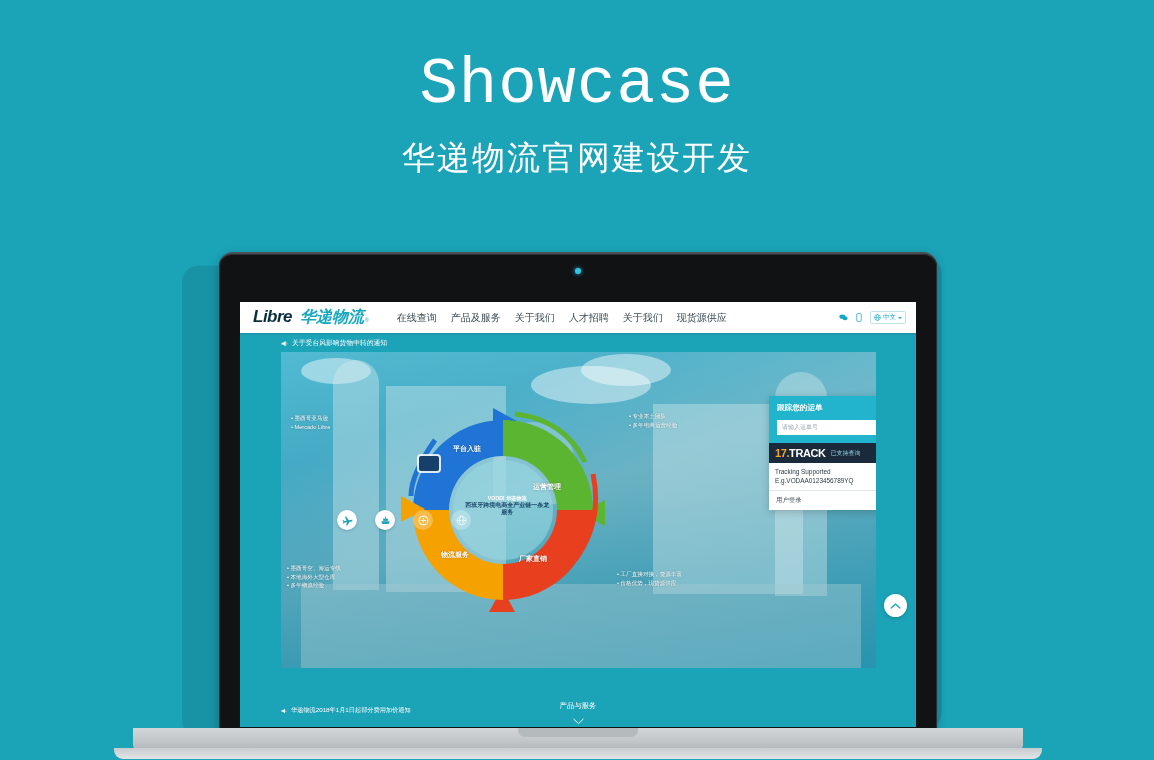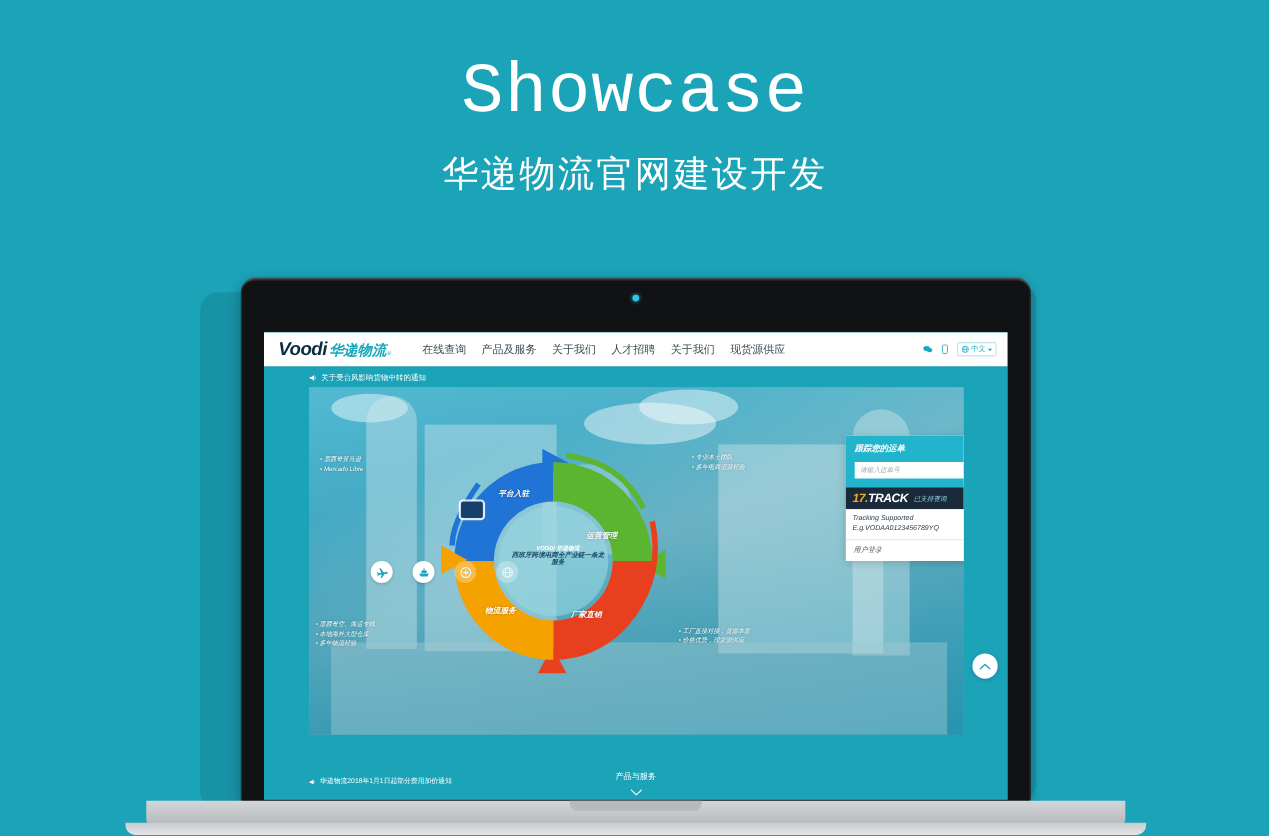--- a/index.html
+++ b/index.html
@@ -87,22 +87,22 @@
     display: flex; align-items: center;
     box-shadow: 0 1px 2px rgba(0,0,0,0.12);
   }
   .brand { display: flex; align-items: baseline; margin-left: 13px; }
   .brand-v {
     font-size: 17px; font-weight: 700; font-style: italic;
     color: #0b2e3e; letter-spacing: -0.5px;
     font-family: "Liberation Sans", sans-serif;
   }
   .brand-cn {
-    font-size: 13px; font-weight: 700; font-style: italic;
-    color: #17a8c0; margin-left: 2px; font-family: Liberation Serif, serif;
+    font-size: 16px; font-weight: 700; font-style: italic;
+    color: #17a8c0; margin-left: 8px; font-family: Liberation Serif, serif;
   }
   .brand-reg { font-size: 5px; color: #17a8c0; margin-left: 1px; }
 
   .nav-links { display: flex; margin-left: 28px; gap: 14px; }
   .nav-link {
     font-size: 10px; color: #3a4a52; white-space: nowrap; cursor: pointer;
   }
   .nav-right {
     position: absolute; right: 10px; top: 0; height: 31px;
     display: flex; align-items: center; gap: 8px;
@@ -125,21 +125,20 @@
   .ticker-txt { font-size: 6.8px; color: #ffffff; white-space: nowrap; }
 
   
   .hero {
     position: absolute; left: 41px; top: 50px;
     width: 595px; height: 316px;
     background:
       linear-gradient(180deg, rgba(70,175,200,0.55) 0%, rgba(40,150,180,0.45) 45%, rgba(25,140,170,0.7) 100%),
       linear-gradient(160deg, #5fc6dd 0%, #57b6cf 22%, #9ec7cf 46%, #7fb8c4 68%, #4aa6bc 100%);
     overflow: hidden;
-    font-style: italic;
   }
   .bld {
     position: absolute; background: rgba(215,235,238,0.40);
   }
   .bld.t1 { left: 52px; top: 8px; width: 46px; height: 230px; border-radius: 23px 23px 0 0; }
   .bld.t2 { left: 105px; top: 34px; width: 120px; height: 206px; }
   .bld.t3 { left: 372px; top: 52px; width: 150px; height: 190px; }
   .bld.t4 { left: 494px; top: 20px; width: 52px; height: 224px; border-radius: 26px 26px 0 0; }
   .bld.dome {
     left: 212px; top: 70px; width: 82px; height: 82px; border-radius: 50% 50% 0 0;
@@ -292,21 +291,21 @@
   <div class="laptop-shadow"></div>
 
   <div class="laptop-lid">
     <div class="laptop-camera"></div>
 
     <div class="screen">
       <div class="site">
 
         <div class="site-nav">
           <div class="brand">
-            <span class="brand-v">Voodi</span>
+            <span class="brand-v">Libre</span>
             <span class="brand-cn">华递物流</span>
             <span class="brand-reg">®</span>
           </div>
 
           <div class="nav-links">
             <span class="nav-link">在线查询</span>
             <span class="nav-link">产品及服务</span>
             <span class="nav-link">关于我们</span>
             <span class="nav-link">人才招聘</span>
             <span class="nav-link">关于我们</span>

